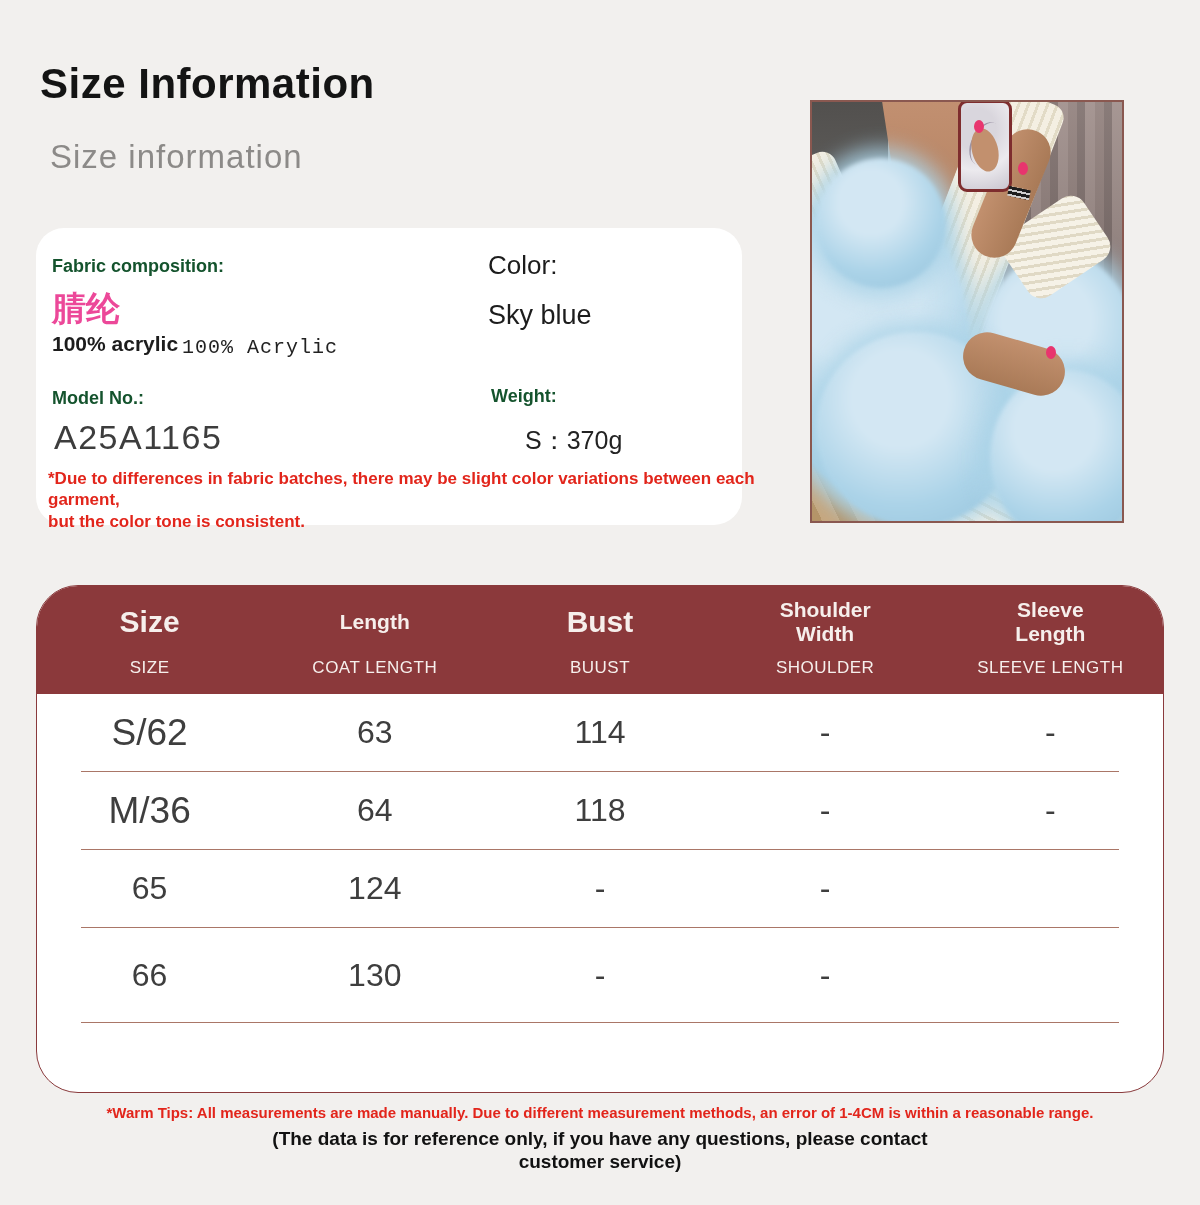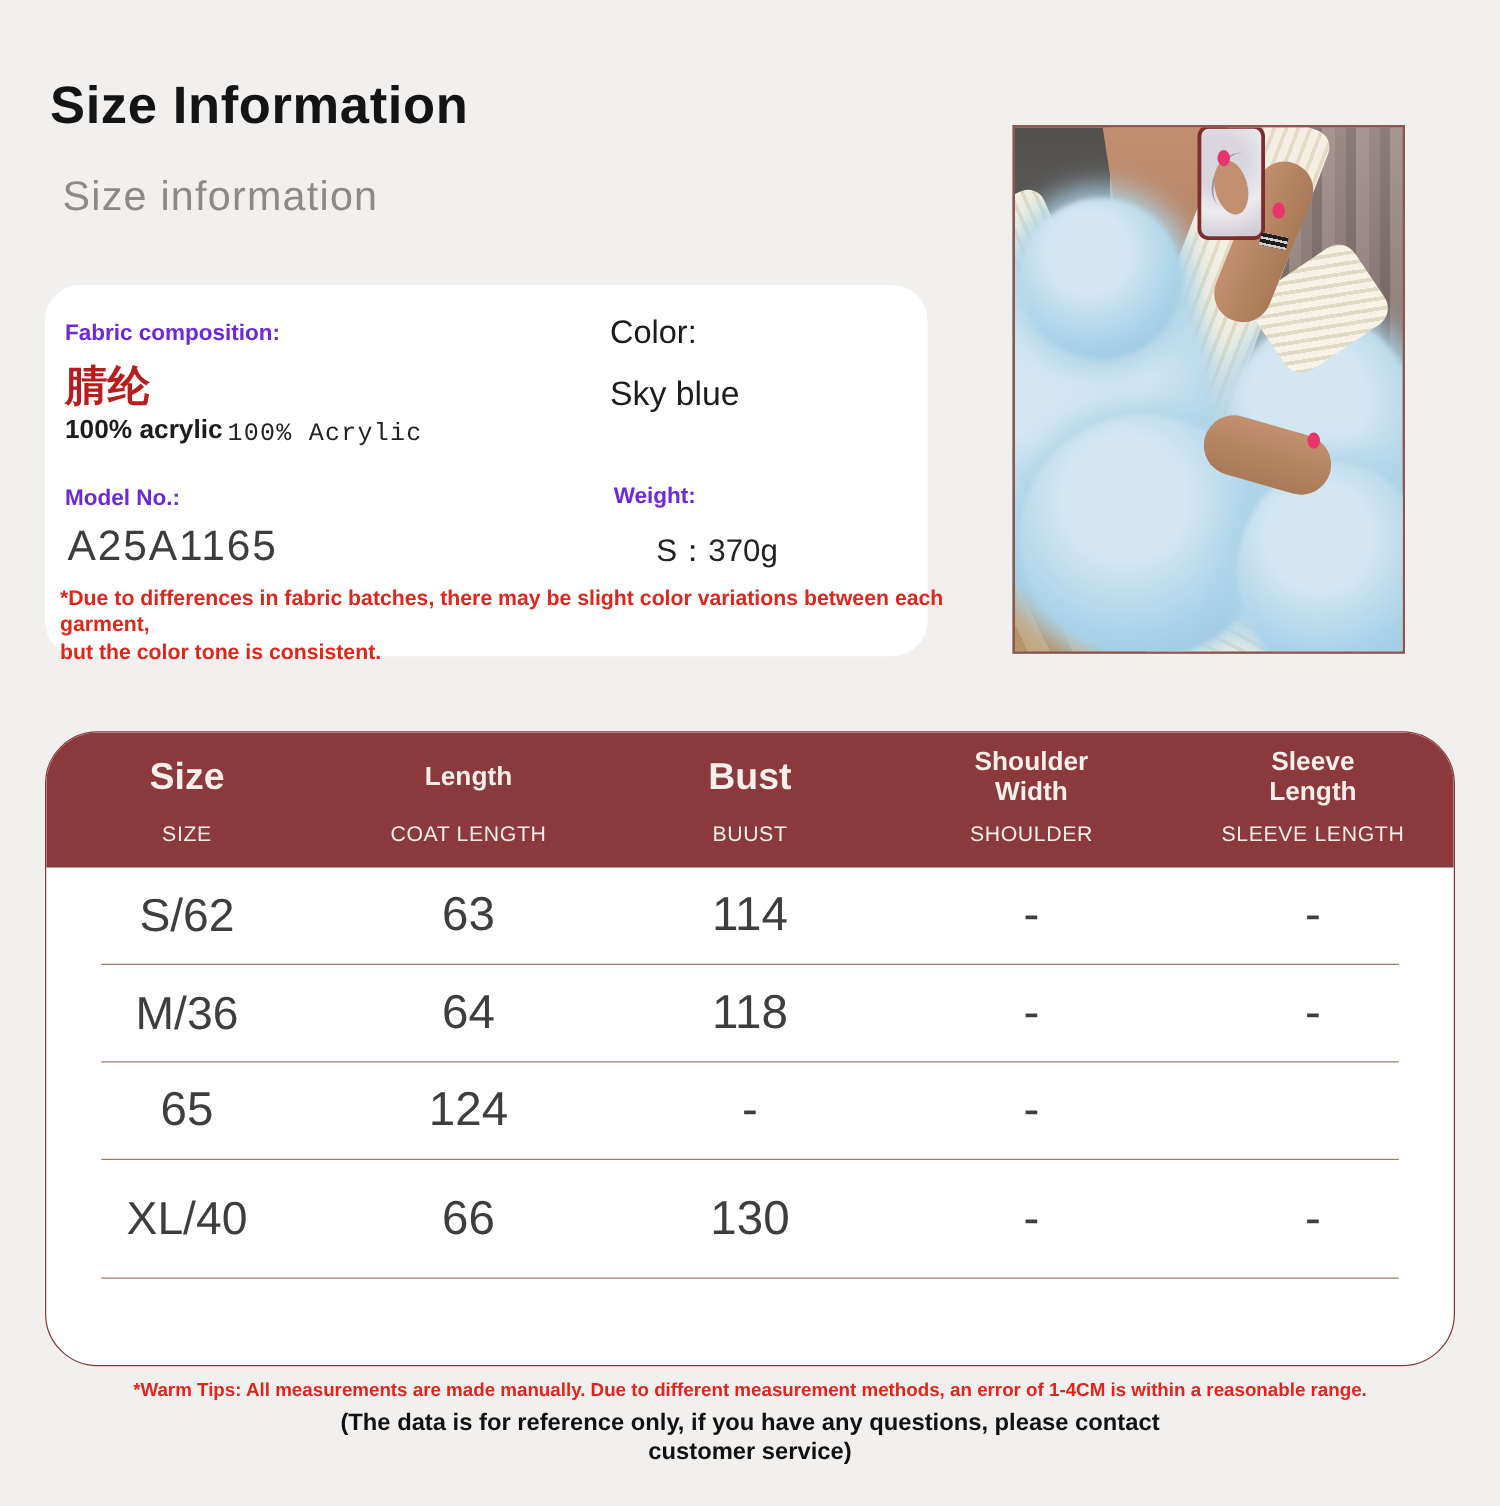--- a/index.html
+++ b/index.html
@@ -13,22 +13,22 @@
   }
   .abs { position:absolute; }
 
   
   .page-title { left:40px; top:60px; font-size:42px; font-weight:800; color:#141414; letter-spacing:.5px; }
   .page-subtitle { left:50px; top:138px; font-size:33px; font-weight:300; color:#8c8a88; letter-spacing:1px; }
 
   
   .info-card { left:36px; top:228px; width:706px; height:297px; background:#ffffff; border-radius:28px; }
   .info-card .abs { position:absolute; }
-  .lbl { font-size:18px; font-weight:700; color:#6d28d9; }
-  .fabric-cn { left:16px; top:58px; font-size:34px; font-weight:600; color:#b91c1c; }
+  .lbl { font-size:18px; font-weight:700; color:#14532d; }
+  .fabric-cn { left:16px; top:58px; font-size:34px; font-weight:600; color:#ec4899; }
   .fabric-en { left:16px; top:104px; font-size:21px; font-weight:700; }
   .fabric-en-mono { left:146px; top:108px; font-size:20px; font-family:"Liberation Mono", monospace; color:#222; letter-spacing:1px; }
   .model-value { left:18px; top:190px; font-size:34px; font-weight:400; color:#3d3d3d; letter-spacing:1.5px; }
   .batch-note { left:12px; top:240px; width:760px; font-size:17px; font-weight:700; color:#e2251b; line-height:1.25; white-space:pre-line; }
   .color-label { left:452px; top:22px; font-size:26px; font-weight:400; }
   .color-value { left:452px; top:72px; font-size:27px; font-weight:400; }
   .weight-label { left:455px; top:158px; }
   .weight-value { left:452px; top:196px; font-size:25px; font-weight:500; color:#222;margin-left:37px; }
 
   
@@ -80,21 +80,21 @@
   .size-table { left:36px; top:585px; width:1128px; height:508px; background:#ffffff;
      border:1px solid #8a3a3c; border-radius:42px; overflow:hidden; }
   .t-header { display:flex; height:108px; background:#8b393b; color:#f6efec; }
   .t-col { width:20%; display:flex; flex-direction:column; align-items:center; justify-content:flex-end; padding-bottom:16px; }
   .t-main { flex:1; display:flex; align-items:center; justify-content:center; text-align:center;
      font-weight:700; font-size:21px; line-height:1.15; white-space:pre-line; }
   .t-main.lg { font-size:30px; }
   .t-sub { font-size:17px; font-weight:400; letter-spacing:.5px; }
   .t-row { display:flex; align-items:center; height:77px; color:#3e3e3e; }
   .t-row.last { height:94px; }
-  .t-cell { width:20%; text-align:center; font-size:38px; font-weight:500; }
+  .t-cell { width:20%; text-align:center; font-size:32px; font-weight:500; }
   .t-cell.size { font-size:37px; }
   .t-divider { height:1px; background:#aa7667; margin:0 44px; }
 
   
   .warm-tips { left:36px; top:1104px; width:1128px; text-align:center;
      font-size:15px; font-weight:700; color:#e2251b; }
   .reference-note { left:36px; top:1128px; width:1128px; text-align:center;
      font-size:19px; font-weight:700; color:#111; line-height:1.2; white-space:pre-line; }
 </style>
 </head>
@@ -193,21 +193,20 @@
 
   <div class="t-row">
     <div class="t-cell">65</div>
     <div class="t-cell">124</div>
     <div class="t-cell">-</div>
     <div class="t-cell">-</div>
   </div>
   <div class="t-divider"></div>
 
   <div class="t-row last">
-    <div class="t-cell size">XL/40</div>
     <div class="t-cell">66</div>
     <div class="t-cell">130</div>
     <div class="t-cell">-</div>
     <div class="t-cell">-</div>
   </div>
   <div class="t-divider"></div>
 </div>
 
 <div class="abs warm-tips">*Warm Tips: All measurements are made manually. Due to different measurement methods, an error of 1-4CM is within a reasonable range.</div>
 <div class="abs reference-note">(The data is for reference only, if you have any questions, please contact

